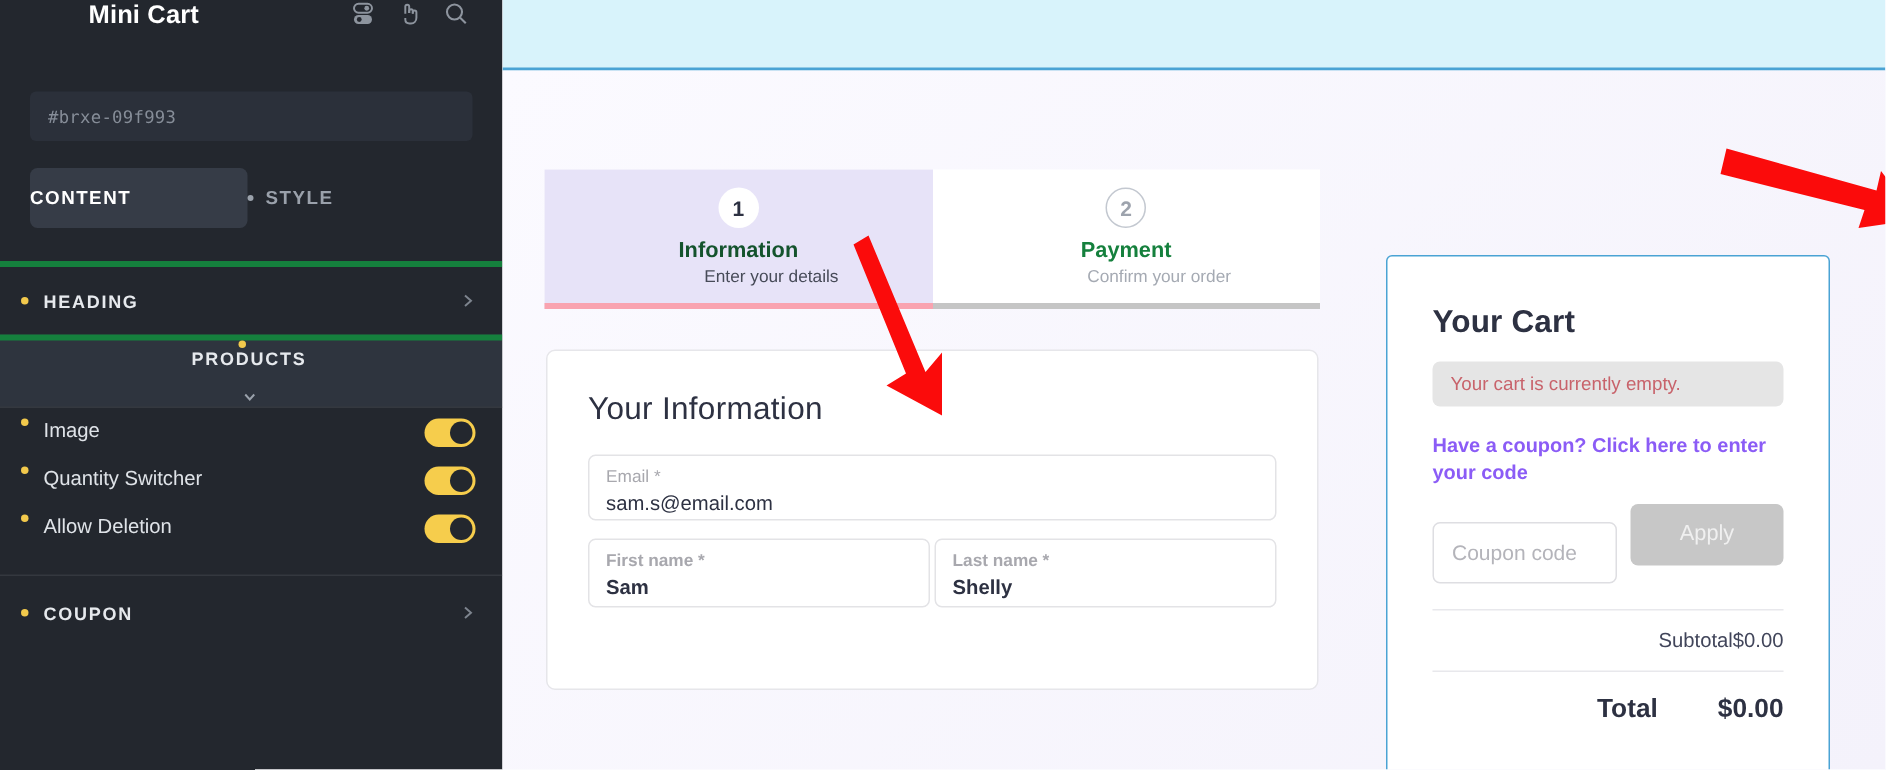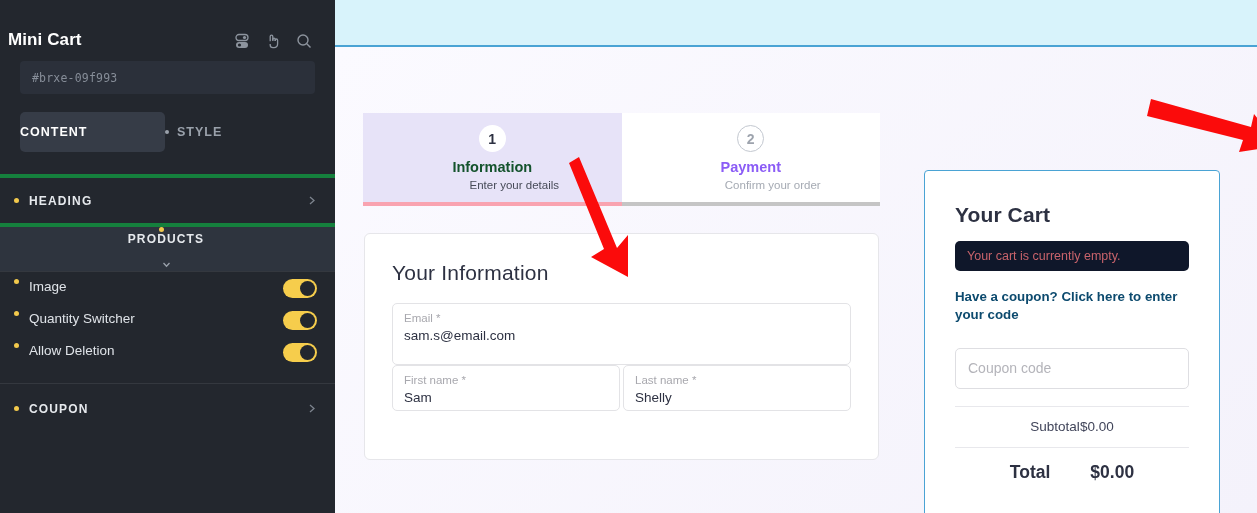--- a/index.html
+++ b/index.html
@@ -15,22 +15,23 @@
   .sidebar {
     width: 335px; height: 513px;
     background: #23272e;
     color: #d6dae0;
     flex: 0 0 335px;
     position: relative;
     overflow: hidden;
   }
   .sb-header {
     height: 50px;
-    display: flex; align-items: flex-end;
-    padding: 0 22px 0 8px;
+    display: flex; align-items: flex-start;
+    padding: 0 22px 0 32px;
+    margin-left: 27px;
   }
   .sb-title {
     font-size: 17px; font-weight: bold; color: #ffffff;
     letter-spacing: .1px;
     flex: 1;
   }
   .sb-icons { display: flex; align-items: center; gap: 13px; }
   .sb-ic { width: 18px; height: 18px; color: #8d949e; display: block; }
   .sb-ic svg { display: block; }
 
@@ -145,21 +146,21 @@
   .step .circle {
     width: 27px; height: 27px; border-radius: 50%;
     margin: 0 auto 7px auto;
     display: flex; align-items: center; justify-content: center;
     font-size: 14px; font-weight: bold;
   }
   .step.active .circle { background: #ffffff; color: #2d3142; }
   .step.done .circle { background: transparent; color: #9da3ad; border: 1.5px solid #c3c8d0; }
   .step .nm { font-size: 14.5px; font-weight: bold; margin-bottom: 4px; }
   .step.active .nm { color: #14532d; }
-  .step.done .nm { color: #8b5cf6; }
+  .step.done .nm { color: #15803d; }
   .step .sub { font-size: 11.5px; margin-left: 44px; }
   .step.active .sub { color: #474b58; }
   .step.done .sub { color: #a5aab3; }
   .step .bar { position: absolute; left: 0; right: 0; bottom: 0; height: 4px; }
   .step.active .bar { background: #f9a3b0; }
   .step.done .bar { background: #c5c5c5; }
 
   
   .card {
     background: #ffffff;
@@ -176,66 +177,66 @@
     margin-bottom: 18px; letter-spacing: .2px;
   }
   .field {
     border: 1px solid #e3e3e6;
     border-radius: 5px;
     padding: 8px 11px 9px 11px;
     background: #fff;
   }
   .field .lb { font-size: 11.5px; color: #a8a8ae; margin-bottom: 4px; }
   .field .vl { font-size: 13.5px; color: #2d3142; }
-  .field.email { height: 62px; }
-  .row2 { display: flex; gap: 3px; }
+  .field.email { height: 44px; margin-bottom: 12px; }
+  .row2 { display: flex; gap: 3px; font-weight: bold; }
   .row2 .field { flex: 1; height: 46px; }
 
   
   .cart {
     position: absolute; left: 589px; top: 123px;
     width: 296px; height: 364px;
     background: #ffffff;
     border: 1.5px solid #4aa3d4;
     border-radius: 4px;
     padding: 32px 30px 0 30px;
   }
   .cart-title {
     font-size: 21px; color: #2d3142; font-weight: bold;
     letter-spacing: .1px; margin-bottom: 14px;
   }
   .empty-note {
-    background: #0f172a; color: #c8636b;
+    background: #e5e5e5; color: #c8636b;
     font-size: 12.5px;
     border-radius: 5px;
     padding: 8px 12px;
     margin-bottom: 17px;
   }
   .coupon-link {
-    color: #0c4a6e; font-size: 13.3px; font-weight: bold;
+    color: #8b5cf6; font-size: 13.3px; font-weight: bold;
     line-height: 1.35; margin-bottom: 12px;
   }
   .coupon-row { display: flex; gap: 9px; margin-bottom: 17px; }
   .coupon-input {
     flex: 1; height: 41px;
     border: 1px solid #dedee2; border-radius: 5px;
     display: flex; align-items: center; padding: 0 12px;
     font-size: 14px; color: #b4b4ba; margin-top: 12px;
   }
   .apply-btn {
     width: 102px; height: 41px;
     background: #c7c7c7; color: #f0f0f0;
     border: none; border-radius: 5px;
     font-size: 14.5px;
     display: flex; align-items: center; justify-content: center;
     font-family: "Liberation Sans", sans-serif;
   }
   .hr { height: 1px; background: #e8e8ec; }
   .sum-row {
-    display: flex; justify-content: center; align-items: center;
+    display: flex; justify-content: flex-end; align-items: center;
     height: 40px;
     font-size: 13.5px; color: #41455a;
   }
   .sum-row.total { font-size: 17.5px; font-weight: bold; color: #2d3142; height: 50px; gap: 40px; }
 
   
   .arrow { position: absolute; pointer-events: none; z-index: 40; }
   #arrow-products { left: 224px; top: 147px; }
   #arrow-cart { left: 806px; top: 92px; }
 </style>
@@ -383,20 +384,23 @@
       </div>
 
       <div class="cart">
         <div class="cart-title">Your Cart</div>
         <div class="empty-note">Your cart is currently empty.</div>
         <div class="coupon-link">Have a coupon? Click here to enter your code</div>
         <div class="coupon-row">
           <div class="coupon-input">
             <span>Coupon code</span>
           </div>
+          <div class="apply-btn">
+            <span>Apply</span>
+          </div>
         </div>
         <div class="hr"></div>
         <div class="sum-row">
           <span>Subtotal</span>
           <span>$0.00</span>
         </div>
         <div class="hr"></div>
         <div class="sum-row total">
           <span>Total</span>
           <span>$0.00</span>

